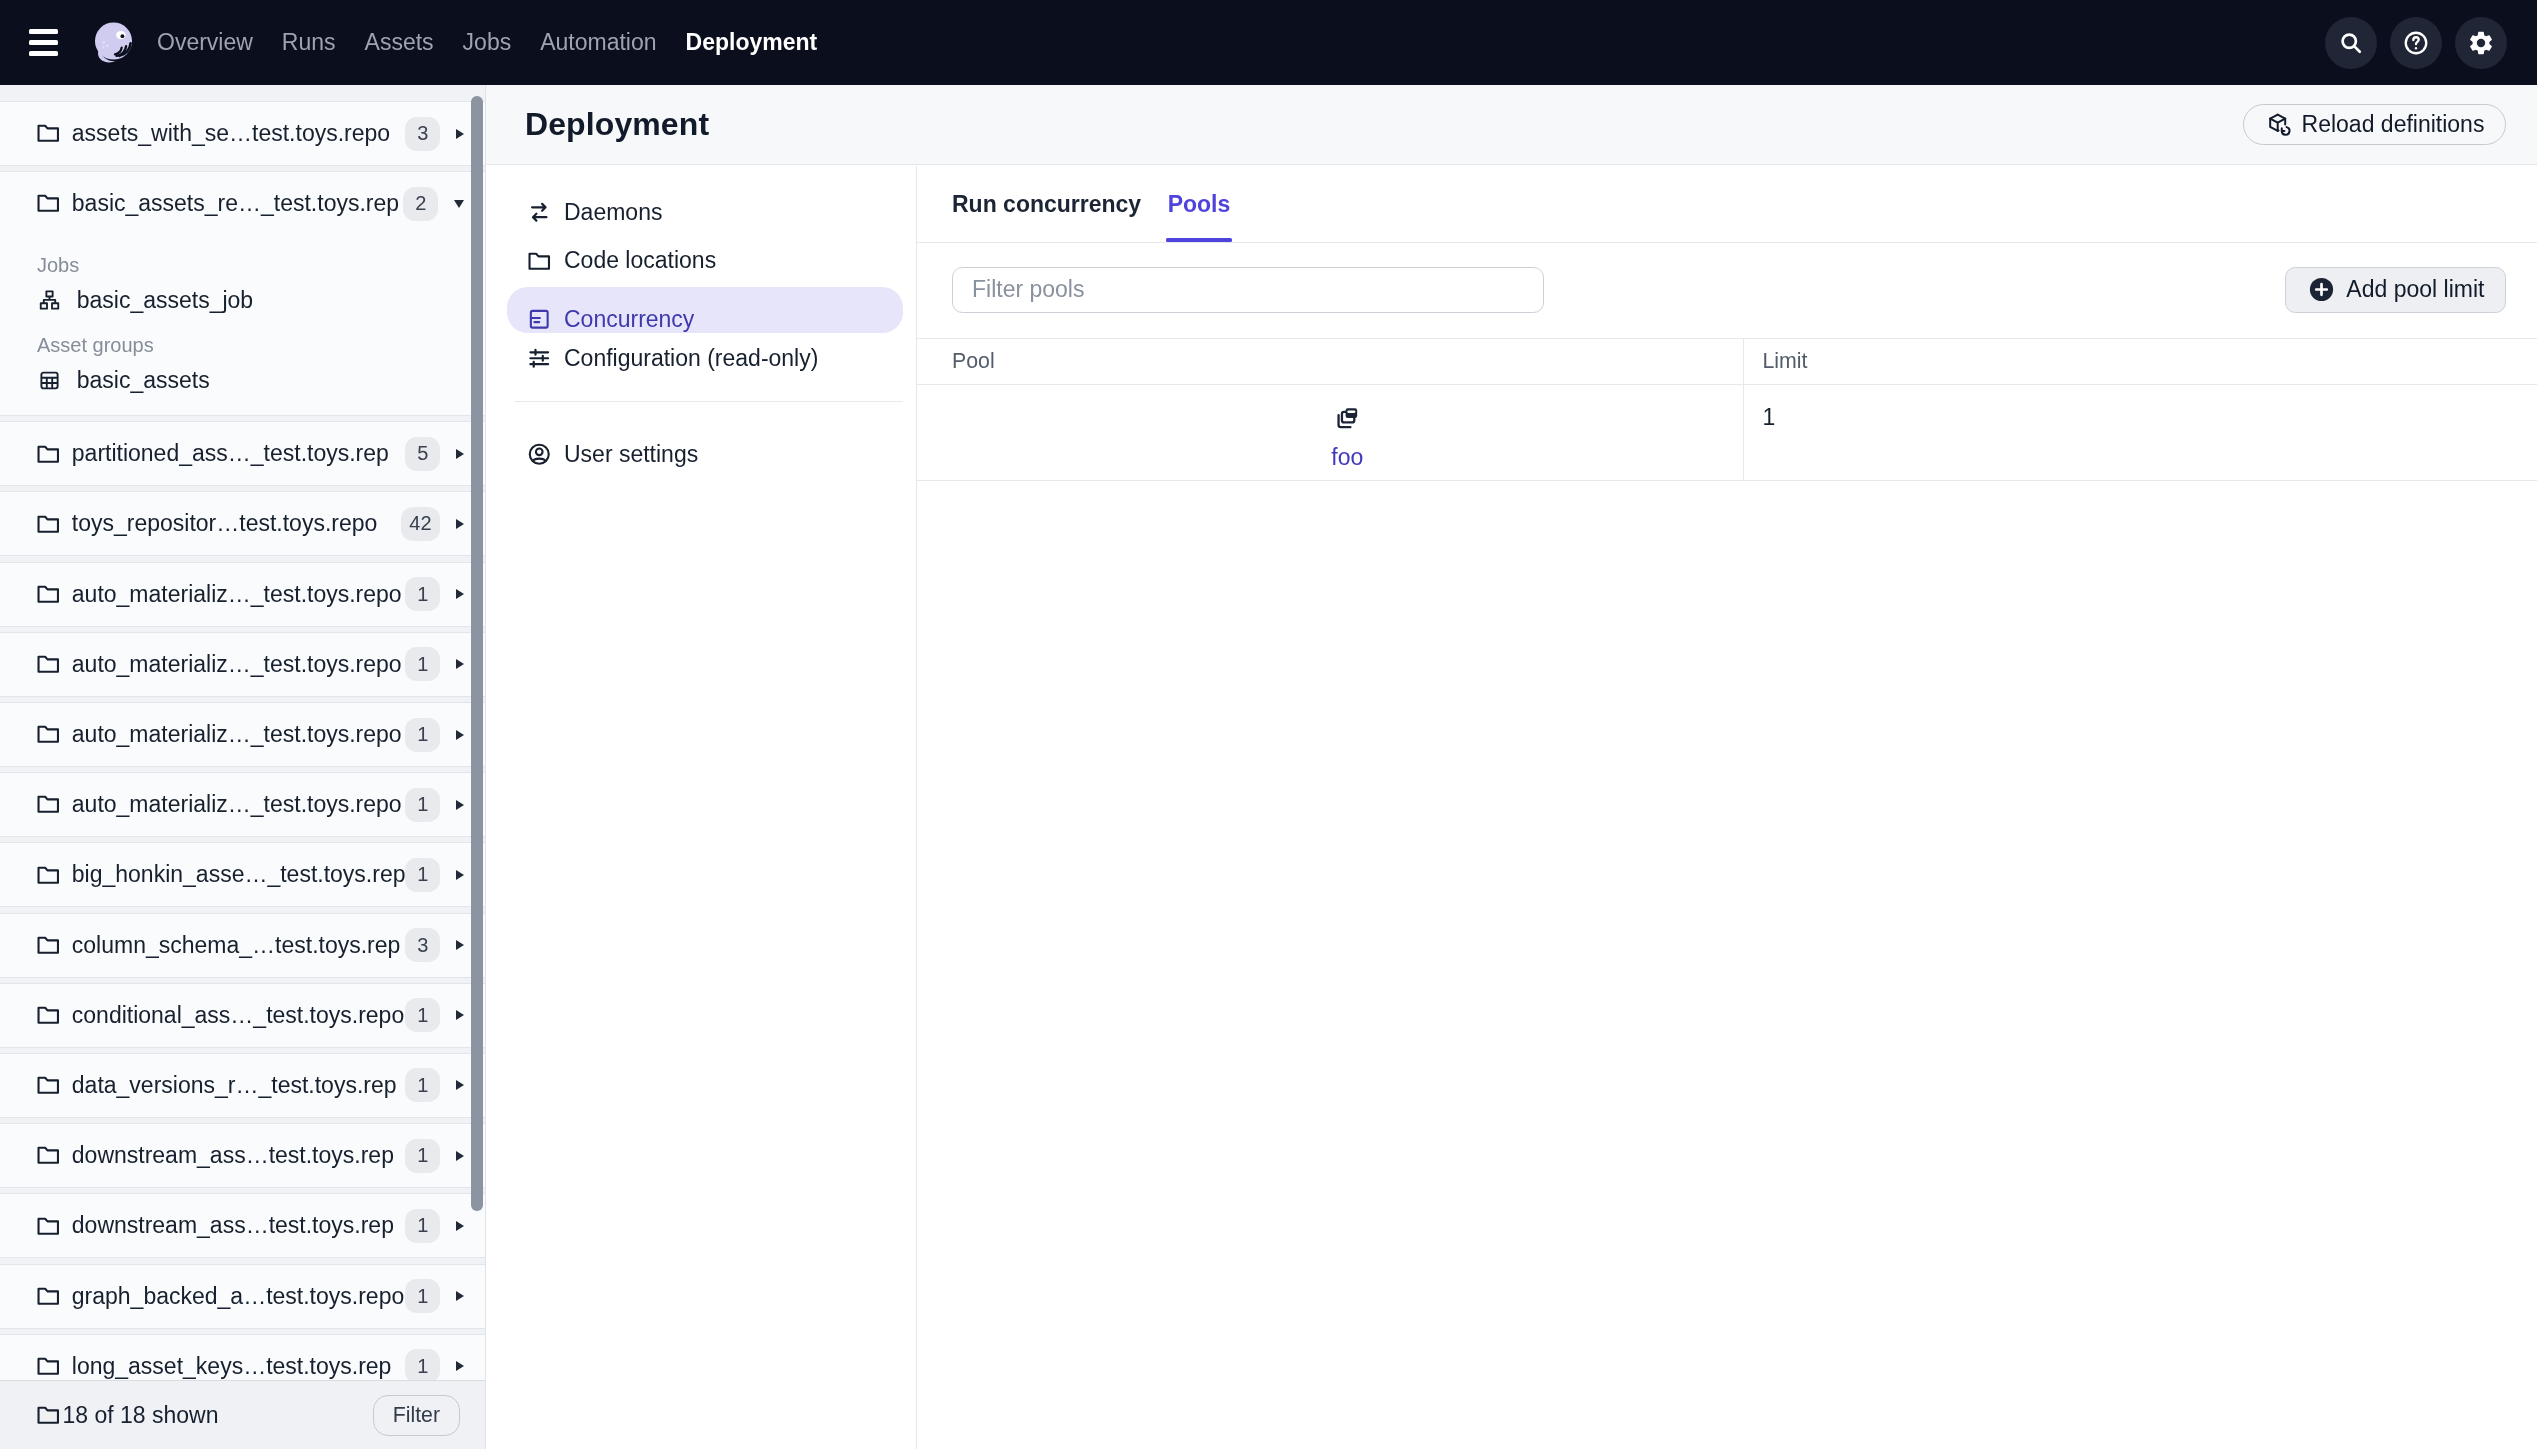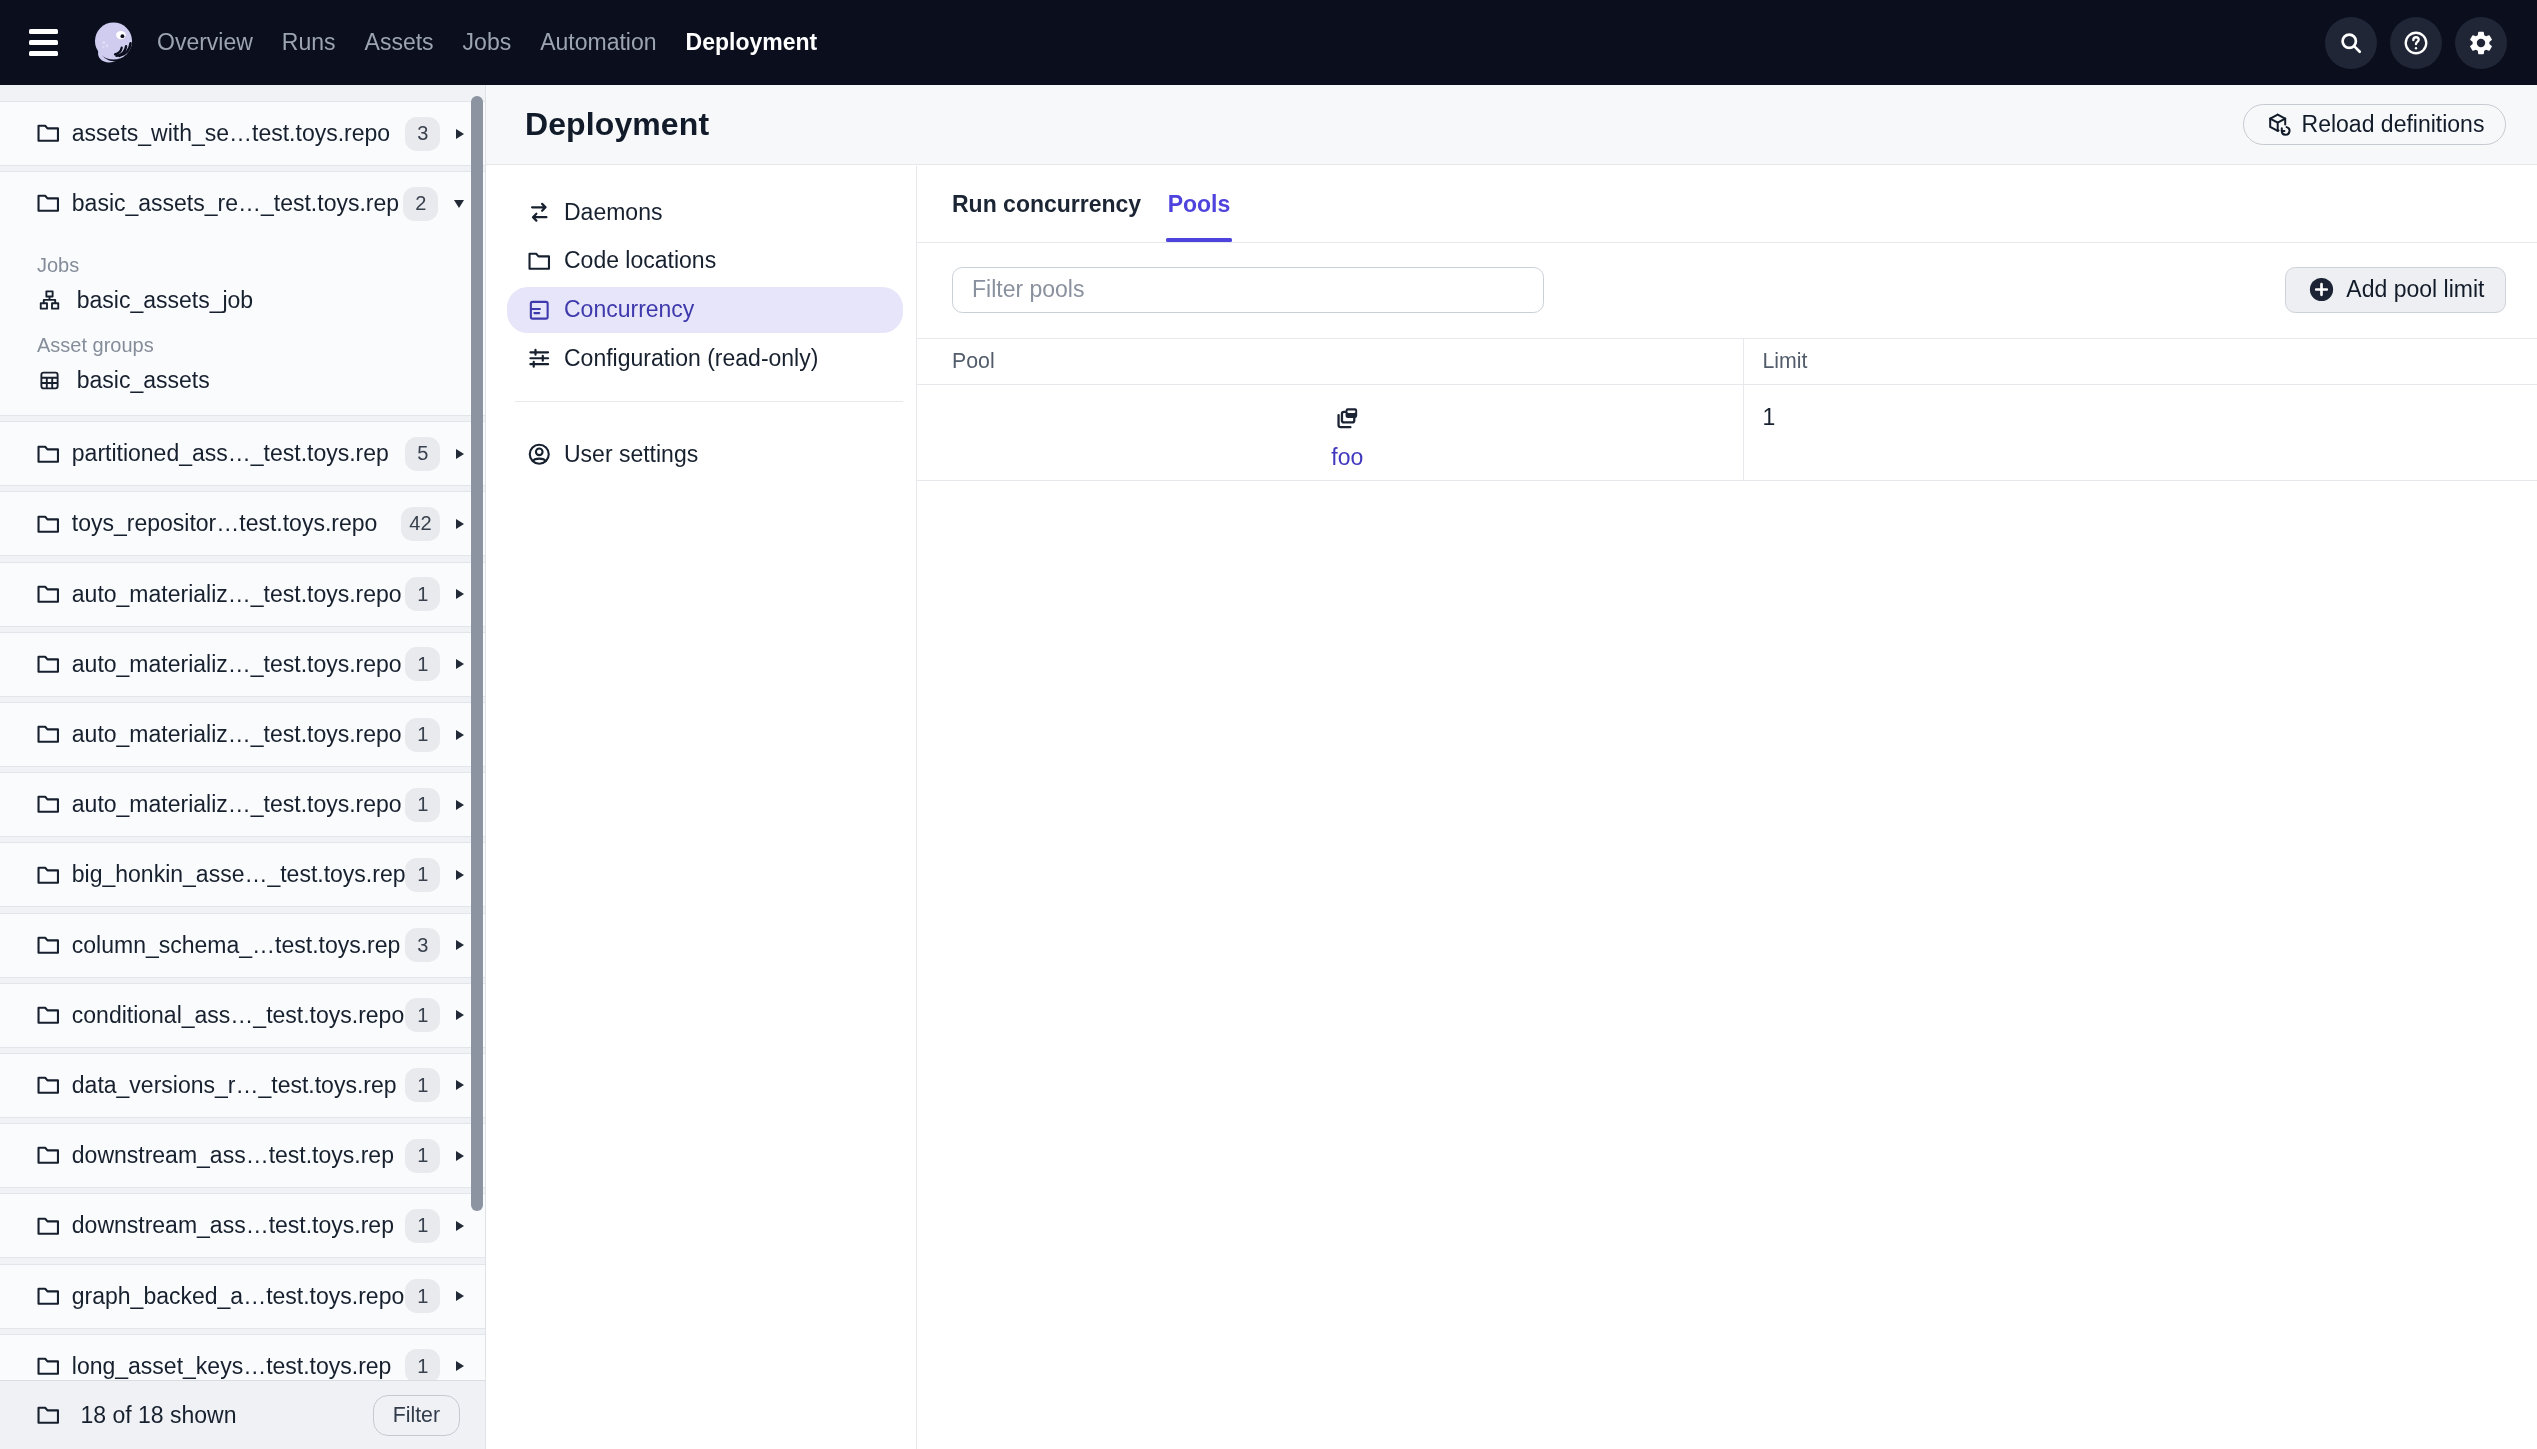--- a/index.html
+++ b/index.html
@@ -36,21 +36,21 @@
   .caret.right { border-left: 8.8px solid #222A38; border-top: 5.9px solid transparent; border-bottom: 5.9px solid transparent; }
   .caret.down  { border-top: 8.8px solid #222A38; border-left: 5.9px solid transparent; border-right: 5.9px solid transparent; }
   .repo-sub { padding: 1.5px 20.6px 19px 37px; }
   .section-title { font-size: 20px; color: #858D9A; margin-top: 17.7px; }
   .sub-item { display: flex; align-items: center; gap: 14.7px; margin-top: 7px; height: 32px; cursor: pointer; }
   .sub-item .ic { width: 25px; height: 25px; color: #17202E; }
   .sub-item span.lbl { font-size: 23px; color: #17202E; }
   .sidebar-footer { position: absolute; left: 0; right: 0; bottom: 0; height: 70px; background: #EFF1F4;
                     border-top: 0.7px solid #D9DDE2; display: flex; align-items: center; padding: 0 25px 0 35px; }
   .sidebar-footer .ic { width: 26.5px; height: 26.5px; color: #17202E; }
-  .footer-text { margin-left: 19px; font-size: 23px; color: #17202E; }
+  .footer-text { margin-left: 1px; font-size: 23px; color: #17202E; }
   .filter-btn { margin-left: auto; height: 41px; padding: 0 19px; font-size: 21.3px; color: #333C4A;
                 background: transparent; border: 1.5px solid #C5CAD1; border-radius: 15px; cursor: pointer; }
   .scroll-thumb { position: absolute; right: 2.2px; top: 11px; width: 11.8px; height: 1115px;
                   background: #8C94A1; border-radius: 5.9px; }
 
   
   .main-header { position: absolute; left: 486px; top: 85px; right: 0; height: 80px;
                  background: #F7F8FA; border-bottom: 0.7px solid #E5E7EB;
                  display: flex; align-items: center; padding: 0 32px 0 39px; }
   .page-title { font-size: 32px; font-weight: 700; color: #121B29; letter-spacing: 0.1px; }
@@ -58,21 +58,21 @@
                 padding: 0 20.6px; background: #F7F8FA; border: 1.5px solid #C6CBD2; border-radius: 20.6px;
                 font-size: 23px; color: #121B29; cursor: pointer; }
   .reload-btn svg { width: 26.5px; height: 26.5px; color: #121B29; }
 
   
   .main-body { position: absolute; left: 486px; top: 166px; right: 0; bottom: 0; display: flex; }
   .dnav { width: 431px; flex: none; border-right: 0.7px solid #E5E7EB; padding: 23px 13.2px 0 21.3px; }
   .dnav-item { height: 46px; border-radius: 20.6px; display: flex; align-items: center; gap: 11.8px;
                padding: 0 7.4px 0 18.4px; margin-bottom: 2.9px; font-size: 23px; color: #17202E; cursor: pointer; }
   .dnav-item .ic { width: 26.5px; height: 26.5px; color: #17202E; flex: none; }
-  .dnav-item.active { background: #E7E5F9; color: #3E39AC; }
+  .dnav-item.active { background: #E7E5F9; color: #3E39AC; align-items: flex-end; }
   .dnav-item.active .ic { color: #3E39AC; }
   .dnav-divider { border: none; border-top: 0.7px solid #E7E9EC; margin: 19px 0 30px 7.4px; }
 
   
   .content { flex: 1; min-width: 0; display: flex; flex-direction: column; }
   .tabs { height: 77px; border-bottom: 0.7px solid #E6E8EB; display: flex; align-items: center;
           gap: 26.5px; padding-left: 35px; }
   .tab { position: relative; height: 100%; display: flex; align-items: center;
          font-size: 23px; font-weight: 700; color: #1B2533; cursor: pointer; }
   .tab.active { color: #4F43DD; }

